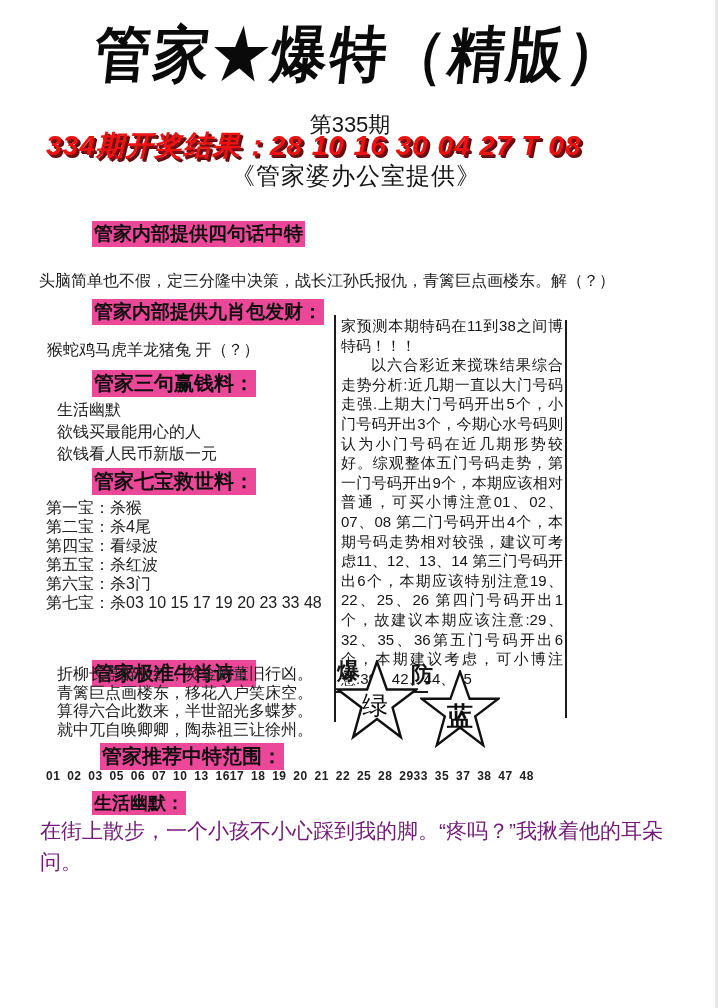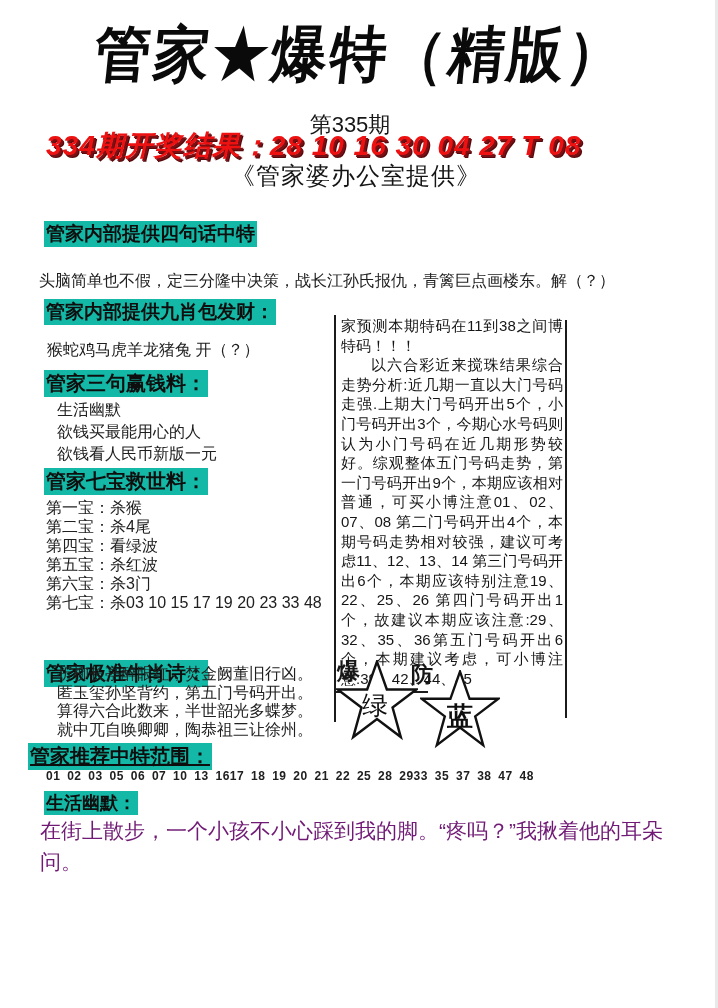--- a/index.html
+++ b/index.html
@@ -15,21 +15,21 @@
     letter-spacing:3px;transform:skewX(-6deg) scaleY(1.08);
     color:#0a0a0a;white-space:nowrap;
   }
   .issue{left:0;top:110px;width:700px;text-align:center;font-size:22px;color:#161616;}
   .result{
     left:46px;top:127px;font-size:28px;font-weight:bold;font-style:italic;
     color:#ee1111;text-shadow:2px 2px 0 #7a1014, 3px 3px 0 #55090c;
     letter-spacing:1px;white-space:nowrap;
   }
   .provider{left:0;top:160px;width:712px;text-align:center;font-size:24px;color:#141414;letter-spacing:1px;}
-  .sec-h{font-weight:bold;font-size:19px;color:#0e0e0e;background:#14b8a6;padding:0 2px;white-space:nowrap;}
+  .sec-h{font-weight:bold;font-size:19px;color:#0e0e0e;background:#ec4899;padding:0 2px;white-space:nowrap;margin-left:48px;}
   .h-lg{font-size:20px;}
   .body-txt{font-size:16px;color:#202020;white-space:nowrap;}
   .lines p{margin:0;font-size:16px;color:#202020;white-space:nowrap;}
   .three-lines p{line-height:22px;}
   .seven-lines p{line-height:19px;}
   .poem-lines p{line-height:18.5px;}
   .range-numbers{font-size:12px;color:#202020;white-space:nowrap;letter-spacing:0.5px;word-spacing:3px;font-weight:bold;}
   .humor-body{font-size:21px;color:#701a75;width:630px;line-height:31px;font-weight:500;}
   
   .vline{width:2px;background:#1b1b1b;}
@@ -71,26 +71,26 @@
   <p>第二宝：杀4尾</p>
   <p>第四宝：看绿波</p>
   <p>第五宝：杀红波</p>
   <p>第六宝：杀3门</p>
   <p>第七宝：杀03 10 15 17 19 20 23 33 48</p>
 </div>
 
 <div class="abs sec-h h-lg" style="left:44px;top:660px;">管家极准牛肖诗：</div>
 <div class="abs lines poem-lines" style="left:57px;top:665px;">
   <p>折柳长亭醉眼红，焚金阙董旧行凶。</p>
-  <p>匿玉玺孙坚背约，第五门号码开出。</p>
+  <p>青篱巨点画楼东，移花入户笑床空。</p>
   <p>算得六合此数来，半世韶光多蝶梦。</p>
   <p>就中兀自唤卿卿，陶恭祖三让徐州。</p>
 </div>
 
-<div class="abs sec-h h-lg" style="left:28px;top:743px;text-decoration:underline;">管家推荐中特范围：</div>
+<div class="abs sec-h h-lg" style="left:52px;top:743px;">管家推荐中特范围：</div>
 <div class="abs range-numbers" style="left:46px;top:769px;">01 02 03 05 06 07 10 13 1617 18 19 20 21 22 25 28 2933 35 37 38 47 48</div>
 
 <div class="abs sec-h" style="left:44px;top:791px;font-size:18px;">生活幽默：</div>
 <div class="abs humor-body" style="left:40px;top:815px;">在街上散步，一个小孩不小心踩到我的脚。“疼吗？”我揪着他的耳朵问。</div>
 
 <div class="abs vline" style="left:334px;top:315px;height:407px;"></div>
 <div class="abs vline" style="left:565px;top:320px;height:398px;"></div>
 <div class="abs analysis">
   <p>家预测本期特码在11到38之间博特码！！！</p>
   <p class="indent">以六合彩近来搅珠结果综合走势分析:近几期一直以大门号码走强.上期大门号码开出5个，小门号码开出3个，今期心水号码则认为小门号码在近几期形势较好。综观整体五门号码走势，第一门号码开出9个，本期应该相对普通，可买小博注意01、02、07、08 第二门号码开出4个，本期号码走势相对较强，建议可考虑11、12、13、14 第三门号码开出6个，本期应该特别注意19、22、25、26 第四门号码开出1个，故建议本期应该注意:29、32、35、36第五门号码开出6个，本期建议考虑，可小博注意:39、42、44、45</p>

